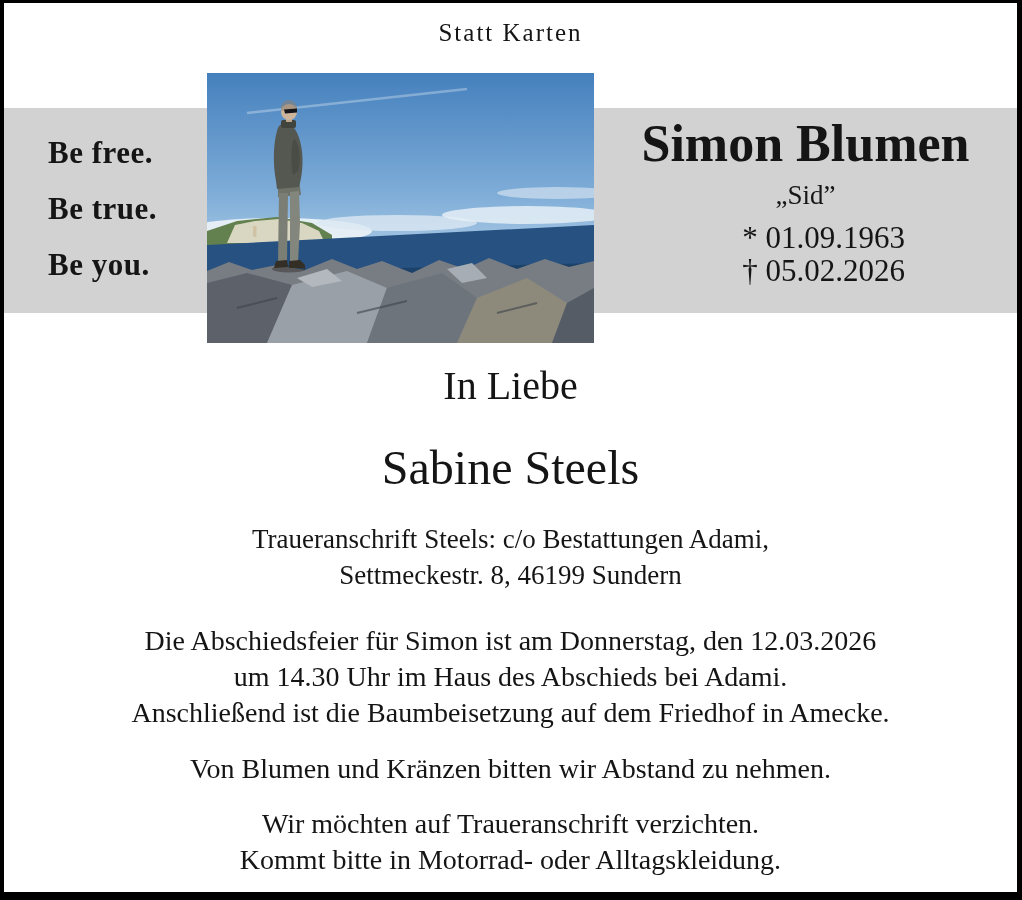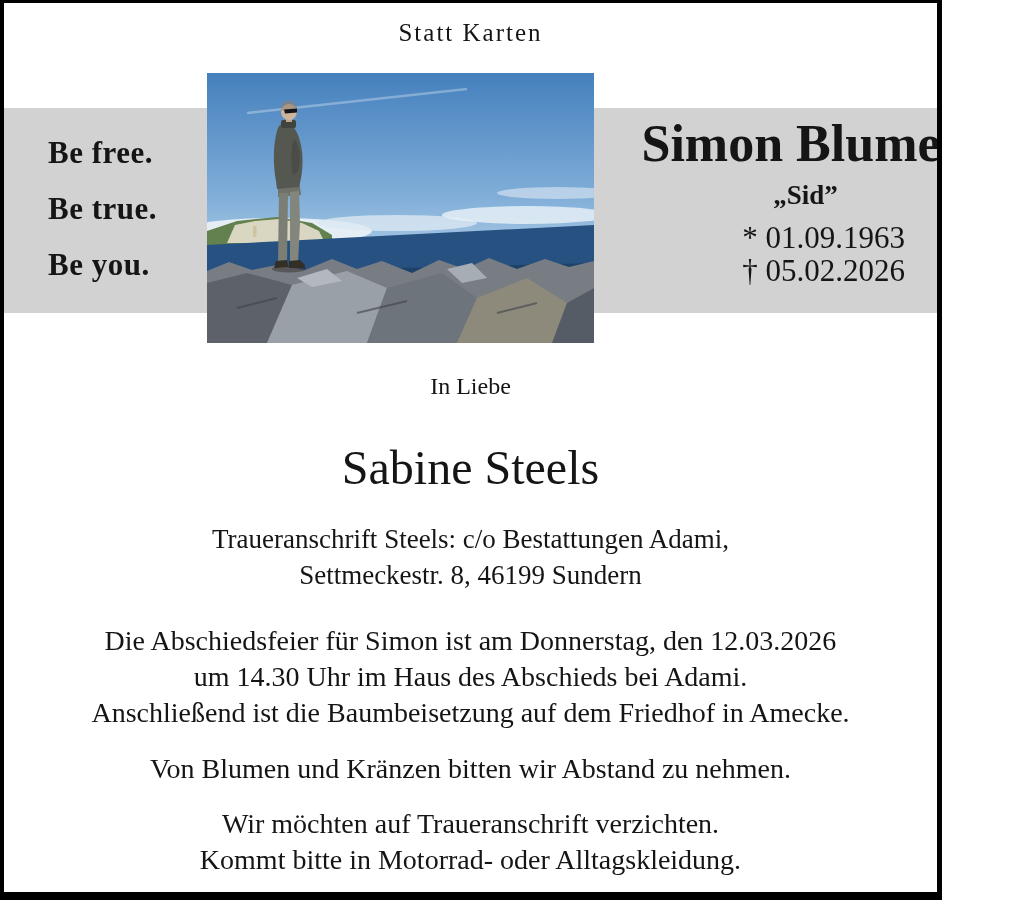--- a/index.html
+++ b/index.html
@@ -1,18 +1,18 @@
 <!DOCTYPE html>
 <html lang="de"><head>
 <meta charset="utf-8">
 <style>
   html,body{margin:0;padding:0;background:#ffffff;}
   .page{
     position:relative;
-    width:942px;height:900px;
+    width:1022px;height:900px;
     box-sizing:border-box;
     background:#ffffff;
     border-top:3px solid #000;
     border-left:4px solid #000;
     border-right:5px solid #000;
     border-bottom:8px solid #000;
     overflow:hidden;
     font-family:"Liberation Serif","DejaVu Serif",serif;
     color:#151515;
   }
@@ -31,26 +31,26 @@
   .photo{
     position:absolute;left:203px;top:70px;
     width:387px;height:270px;
   }
   .photo svg{display:block;width:100%;height:100%;}
   .deceased{
     position:absolute;left:590px;width:423px;top:112px;
     text-align:center;
   }
   .deceased .name{font-size:52px;font-weight:700;line-height:58px;}
-  .deceased .nick{font-size:27px;font-weight:700;line-height:30px;margin-top:7px;}
+  .deceased .nick{font-size:27px;font-weight:400;line-height:30px;margin-top:7px;}
   .deceased .dates{
     display:inline-block;text-align:left;
     font-size:31px;line-height:33px;margin-top:11px;margin-left:36px;
   }
-  .inliebe{top:362px;font-size:24px;line-height:42px;}
+  .inliebe{top:362px;font-size:40px;line-height:42px;}
   .mourner{top:440px;font-size:48px;font-weight:400;line-height:50px;}
   .address{top:518px;font-size:27px;line-height:36px;}
   .ceremony{top:620px;font-size:28px;line-height:36px;}
   .flowers{top:748px;font-size:28px;line-height:36px;}
   .dress{top:803px;font-size:28px;line-height:36px;}
 </style>
 </head>
 <body>
 
 <div class="page">

